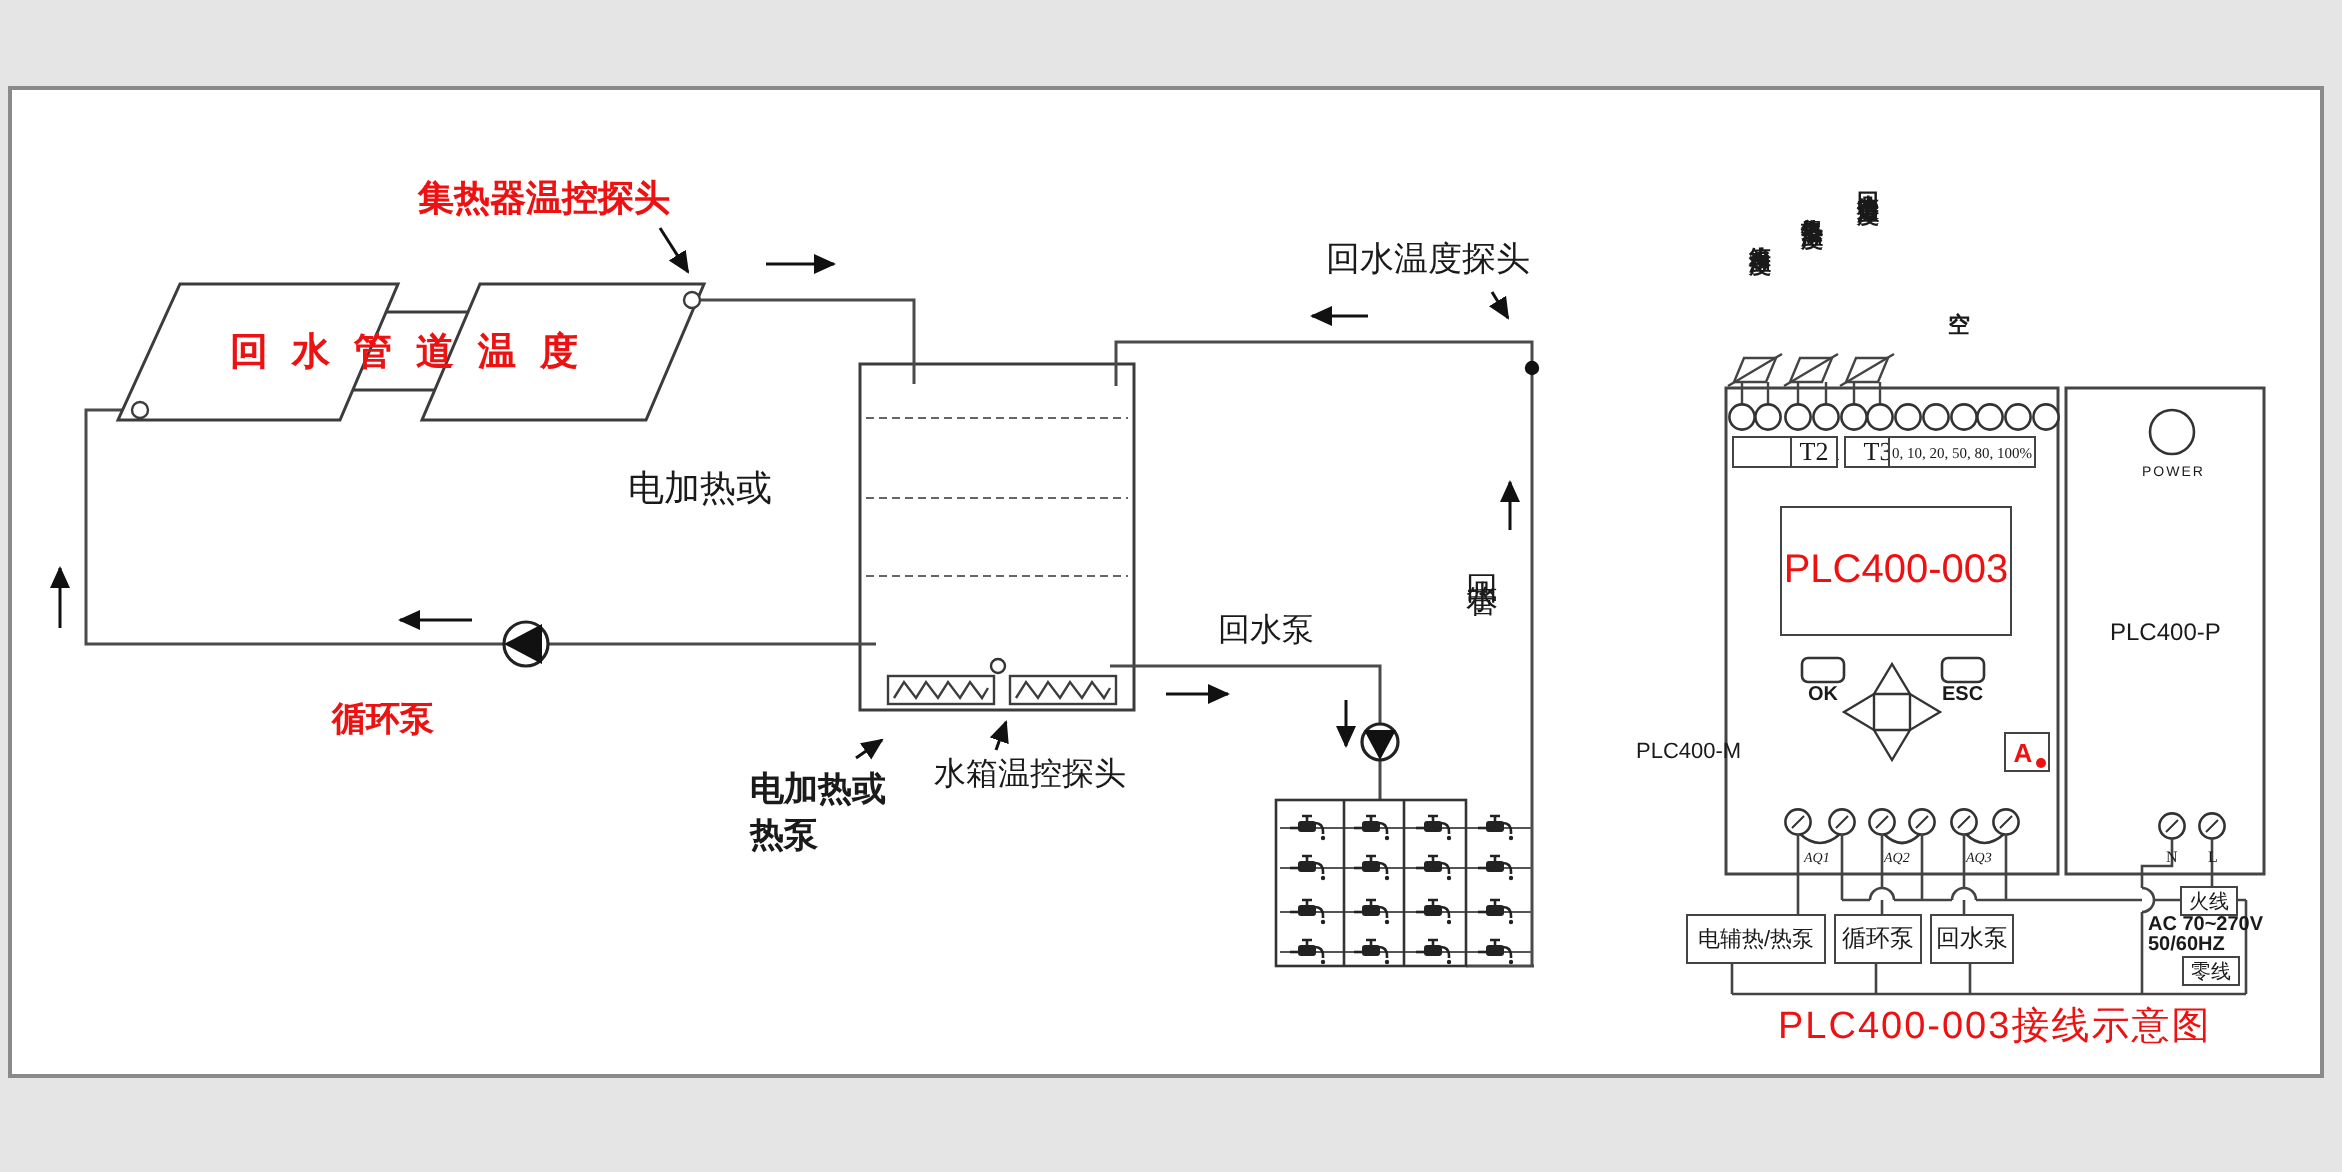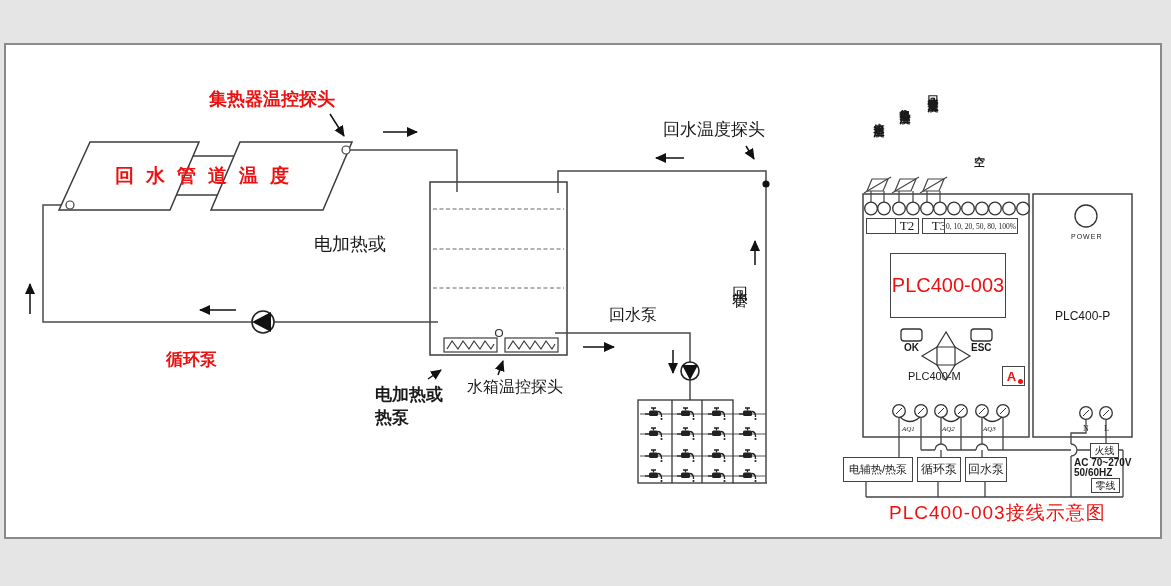--- a/index.html
+++ b/index.html
@@ -246,21 +246,21 @@
   <div class="boxed serif" style="left:944px;top:218px;width:74px;height:16px;font-size:7.5px;">
       <span>0, 10, 20, 50, 80, 100%</span>
     </div>
 
   <div class="boxed" style="left:890px;top:253px;width:116px;height:65px;border-width:1.5px;">
     <span class="red" style="font-size:20px;">PLC400-003</span>
   </div>
 
   <div class="abs bold" style="left:904px;top:342px;font-size:10px;">OK</div>
   <div class="abs bold" style="left:971px;top:342px;font-size:10px;">ESC</div>
-  <div class="abs" style="left:908px;top:370px;font-size:11px;">PLC400-M</div>
+  <div class="abs" style="left:818px;top:370px;font-size:11px;">PLC400-M</div>
 
   <div class="boxed" style="left:1002px;top:366px;width:23px;height:20px;">
     <span class="red bold" style="font-size:13px;margin-right:4px;">A</span>
     <span id="a-dot"></span>
   </div>
 
   <div class="abs" style="left:1071px;top:233px;font-size:7px;letter-spacing:1px;">POWER</div>
   <div class="abs" style="left:1055px;top:309px;font-size:12px;">PLC400-P</div>
 
   <div class="abs serif" style="left:902px;top:425px;font-size:7px;font-style:italic;">AQ1</div>

